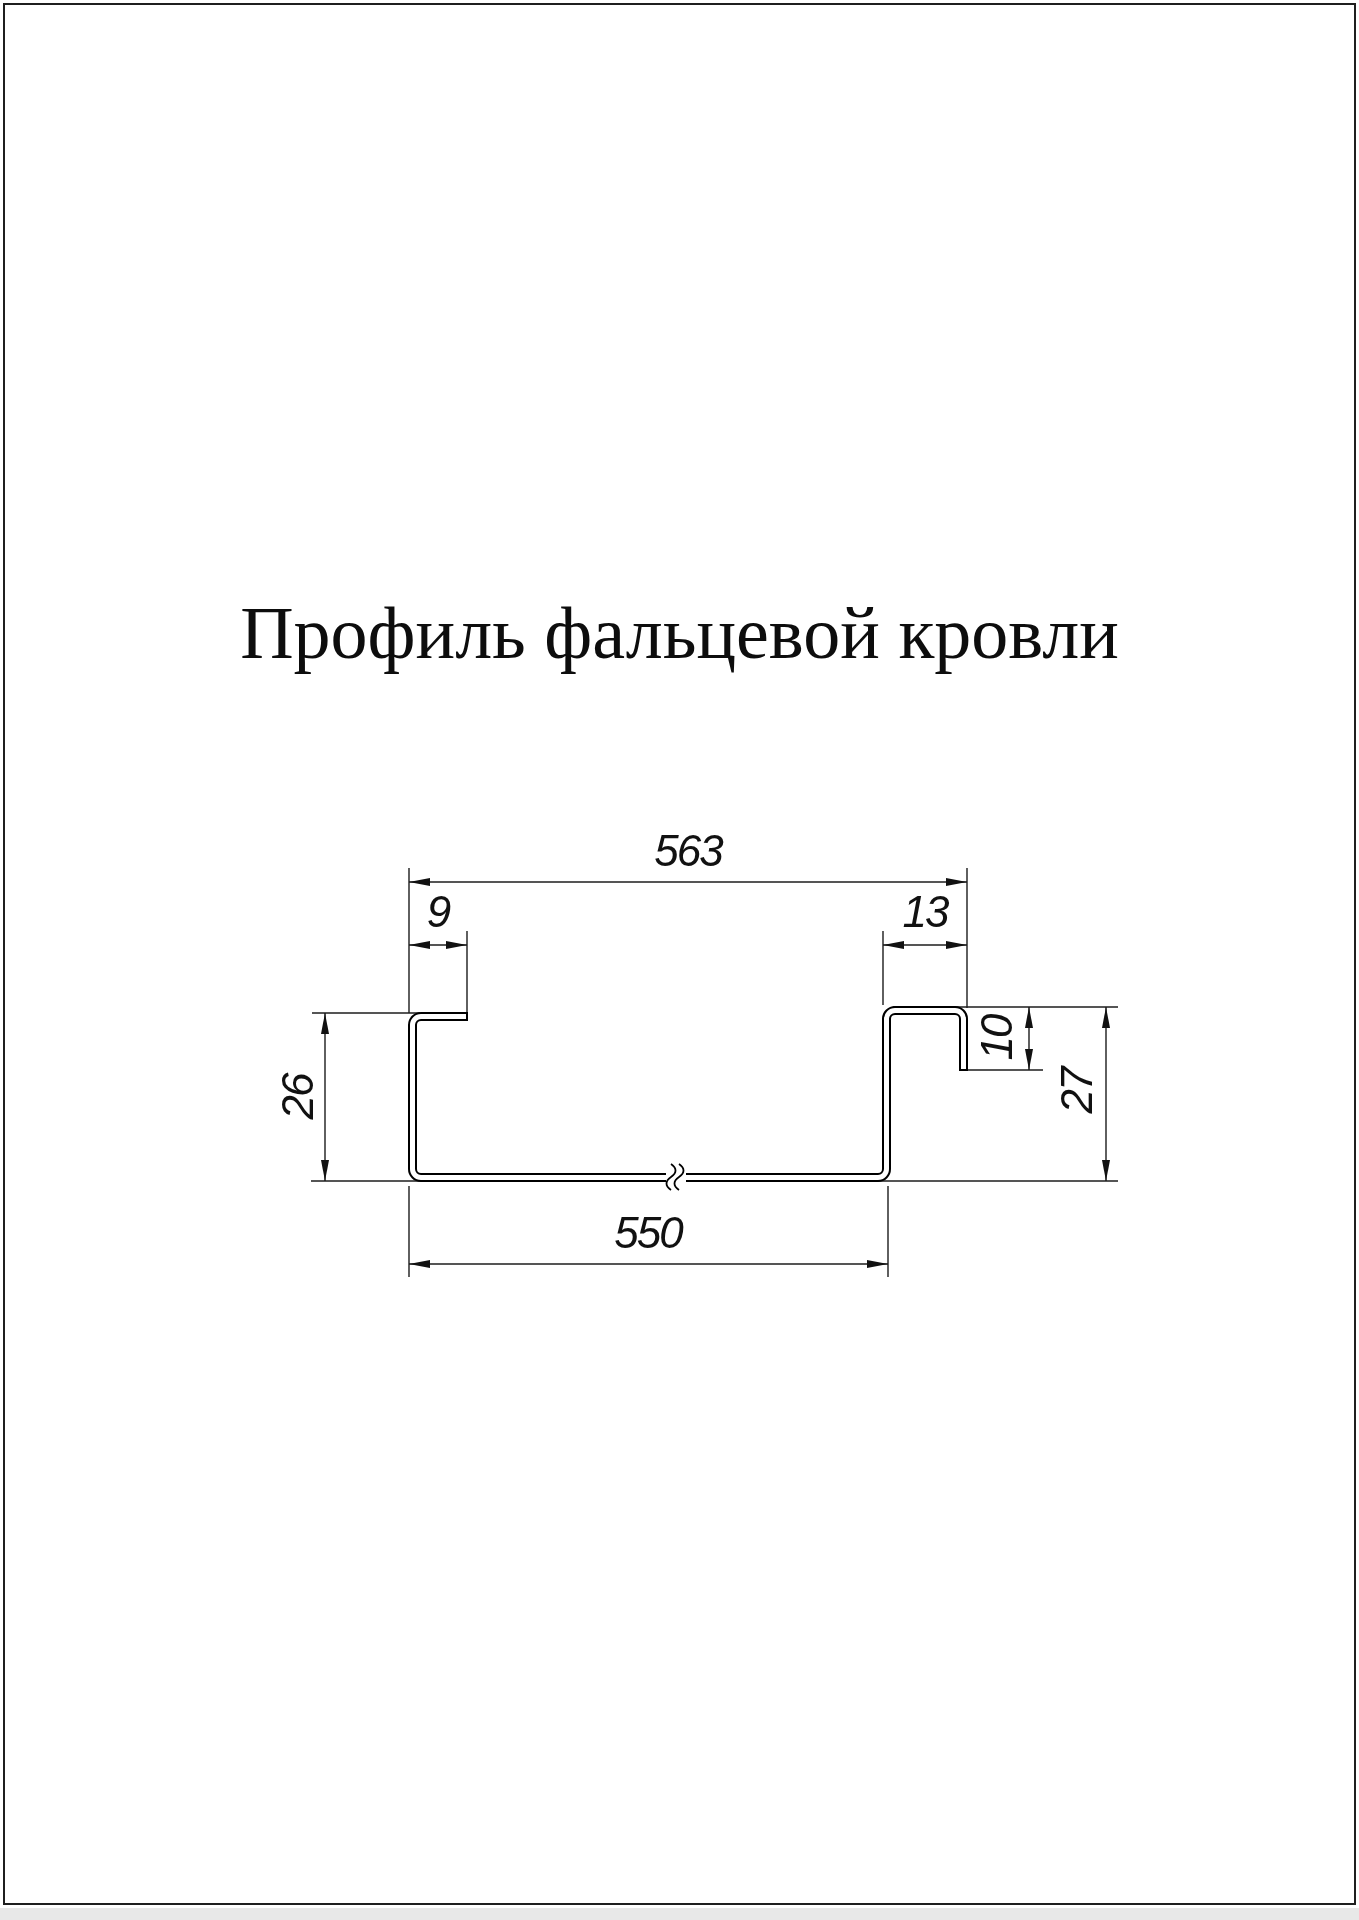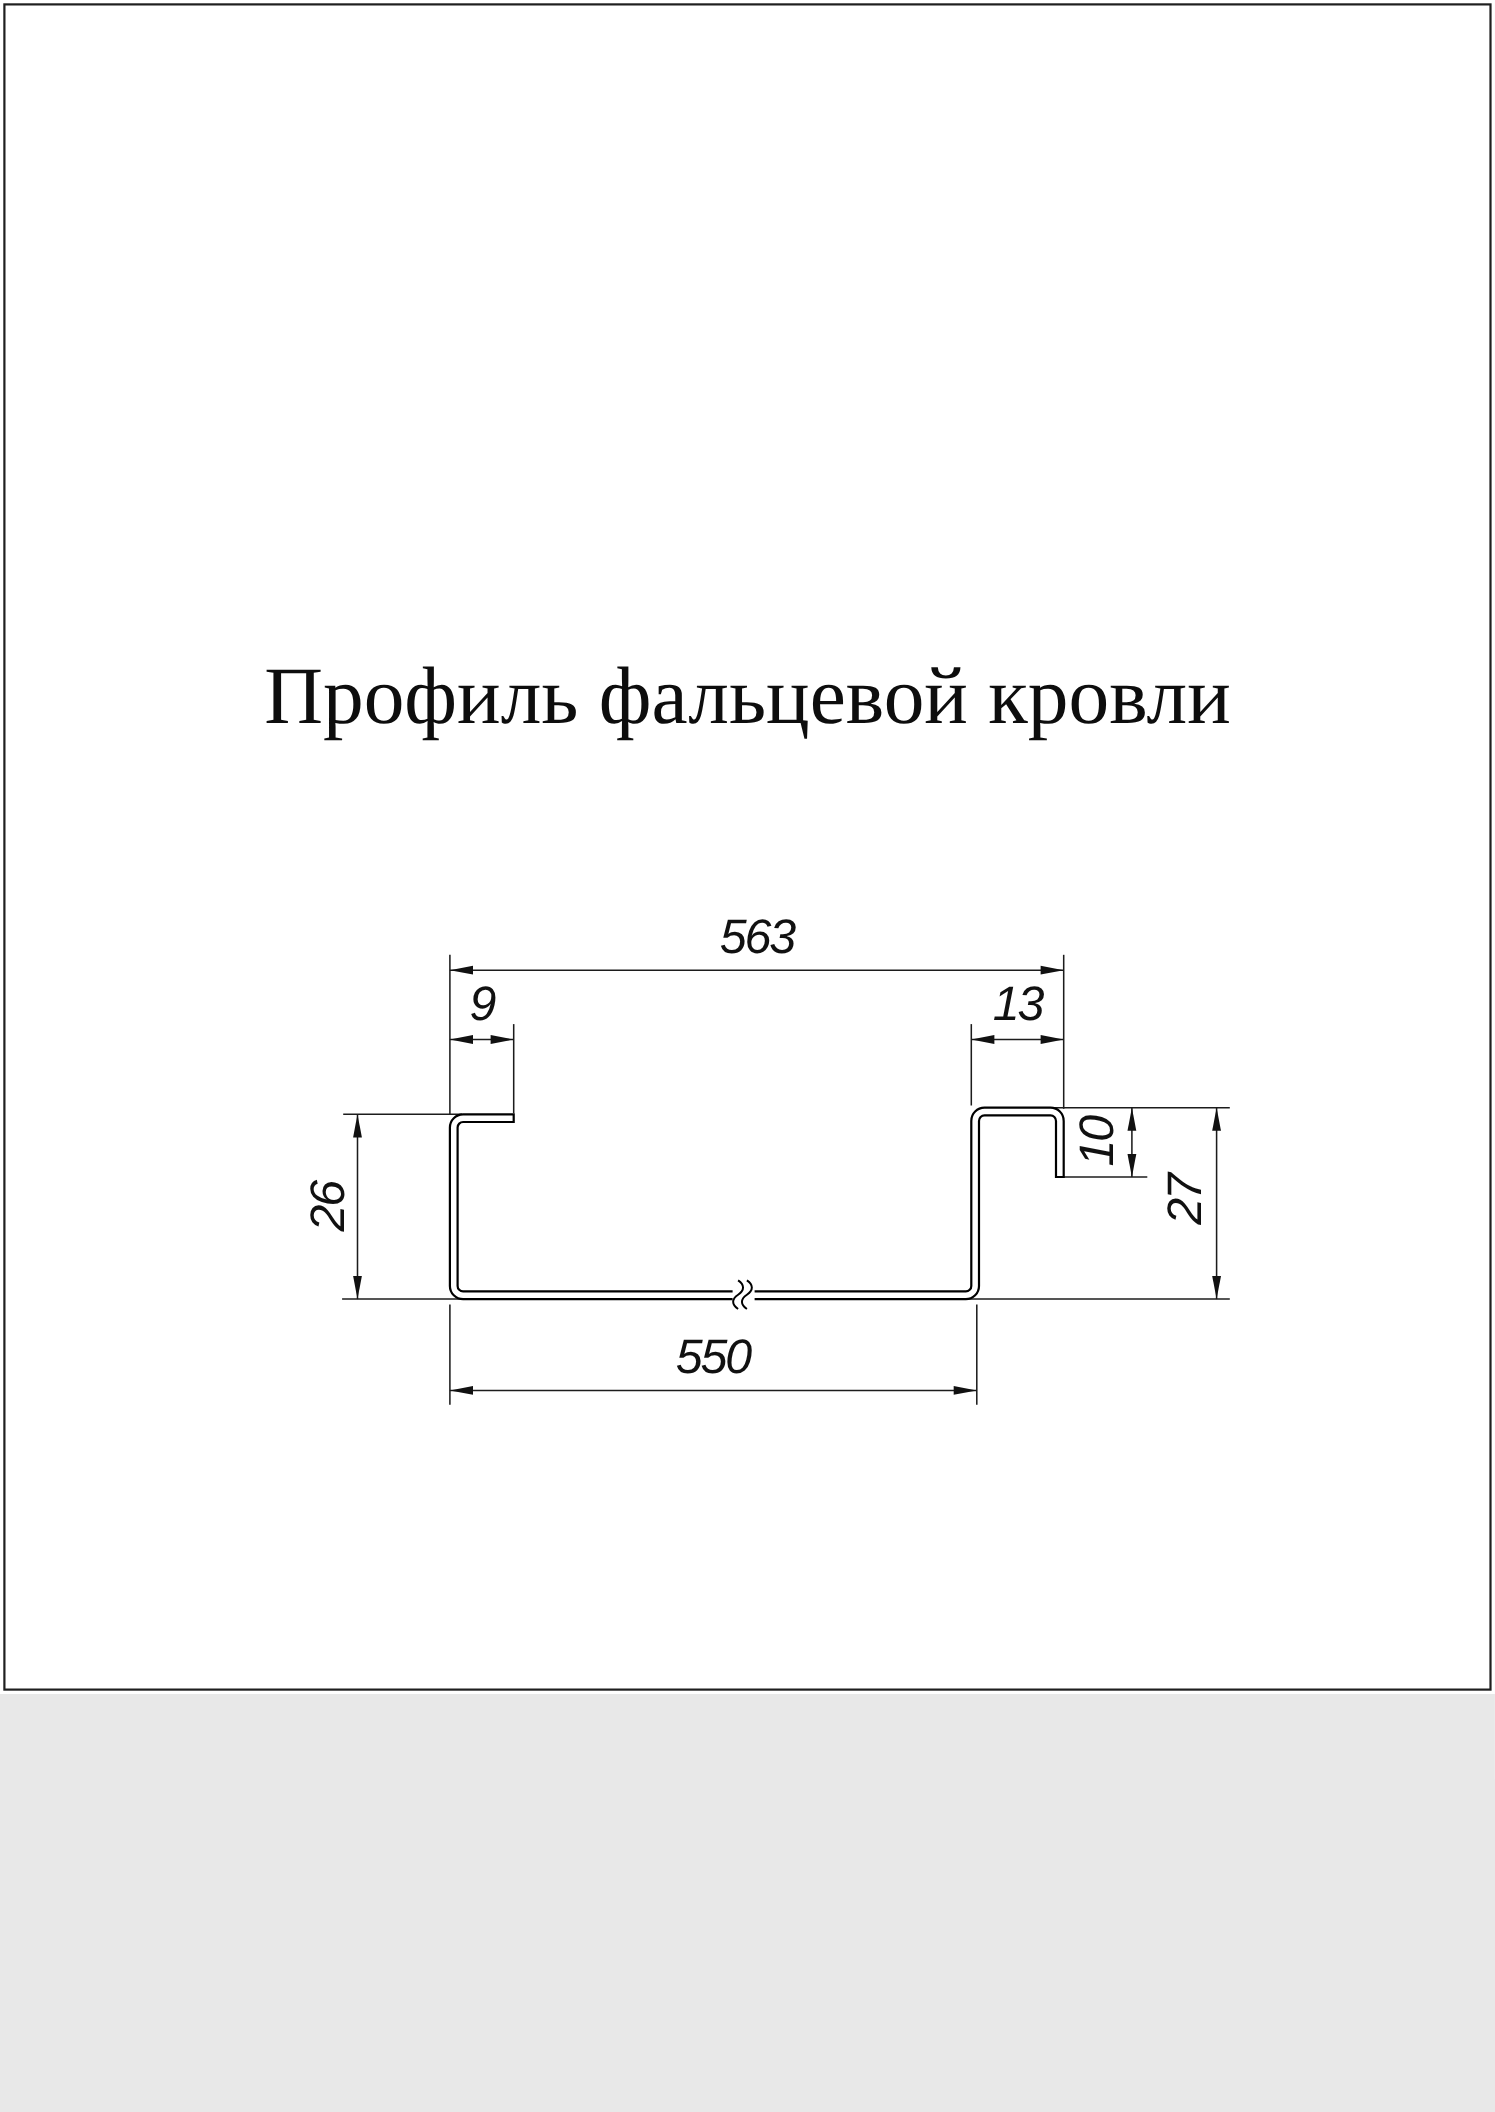--- a/index.html
+++ b/index.html
@@ -1,18 +1,18 @@
 <!DOCTYPE html>
 <html><head>
 <meta charset="utf-8">
 <style>
   html,body{margin:0;padding:0;background:#e8e8e8;}
   .page{
     position:relative;
-    width:1359px;height:1540px;
+    width:1359px;height:1908px;
     background:#ffffff;
     overflow:hidden;
     font-family:"Liberation Sans",sans-serif;
   }
   .frame{
     position:absolute;
     left:3px;top:3px;right:3px;bottom:3px;
     border:2px solid #1f1f1f;
     pointer-events:none;
   }

